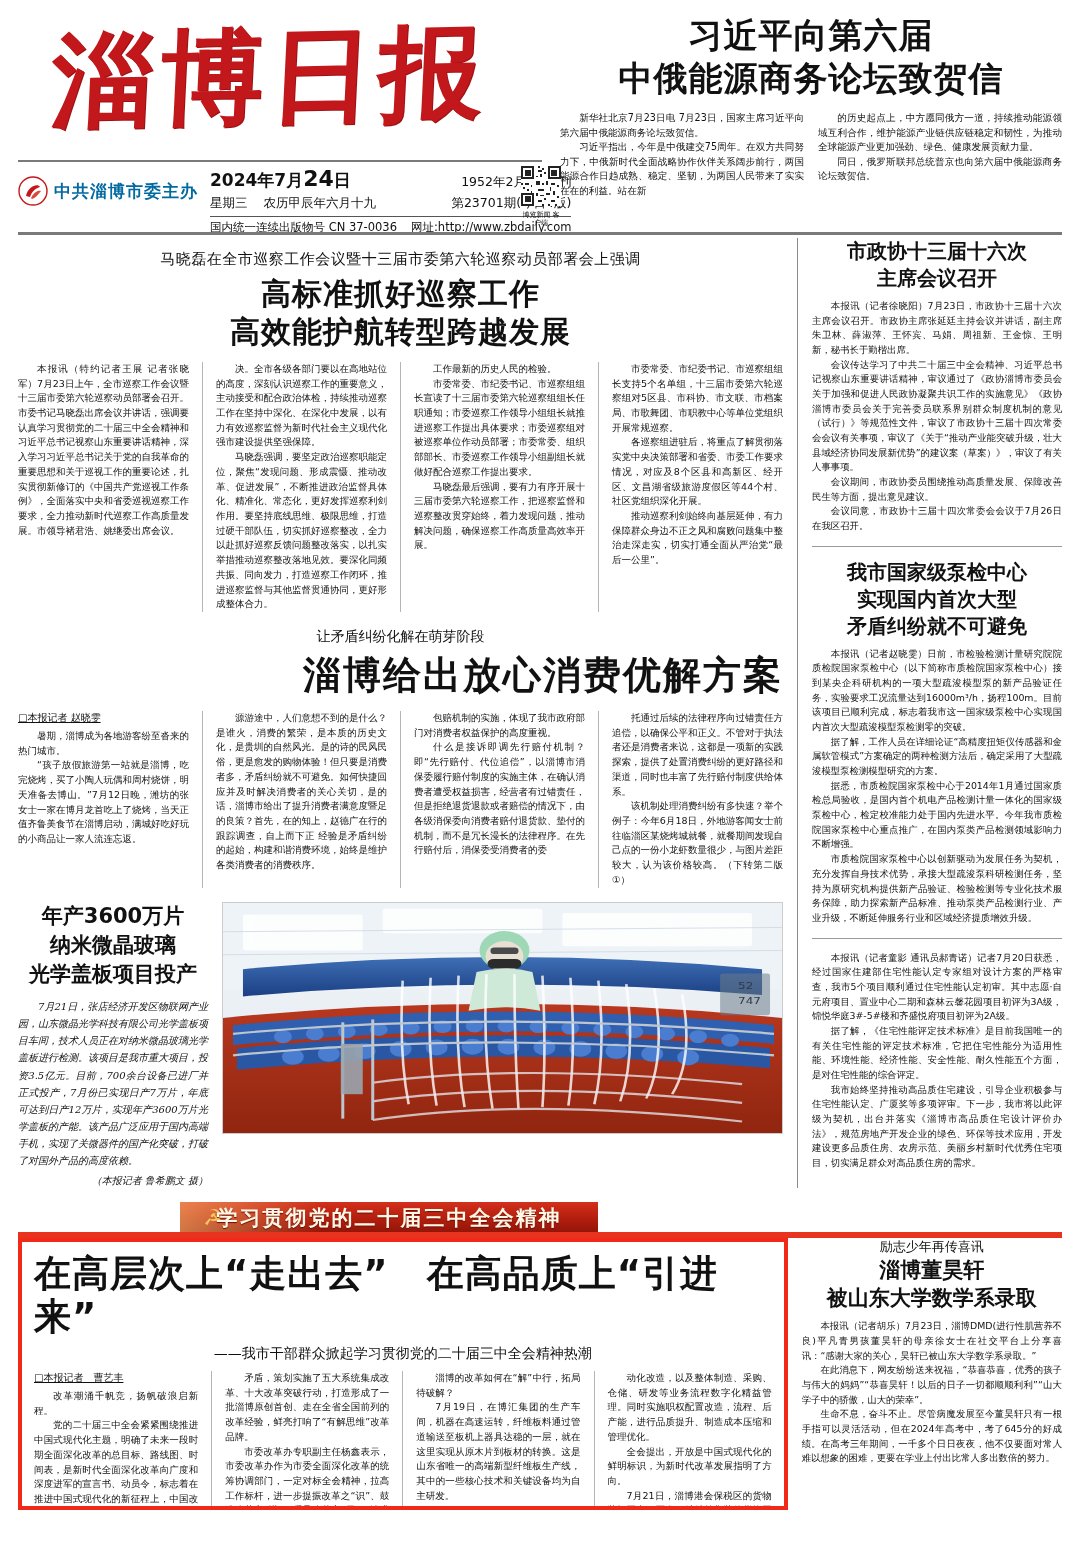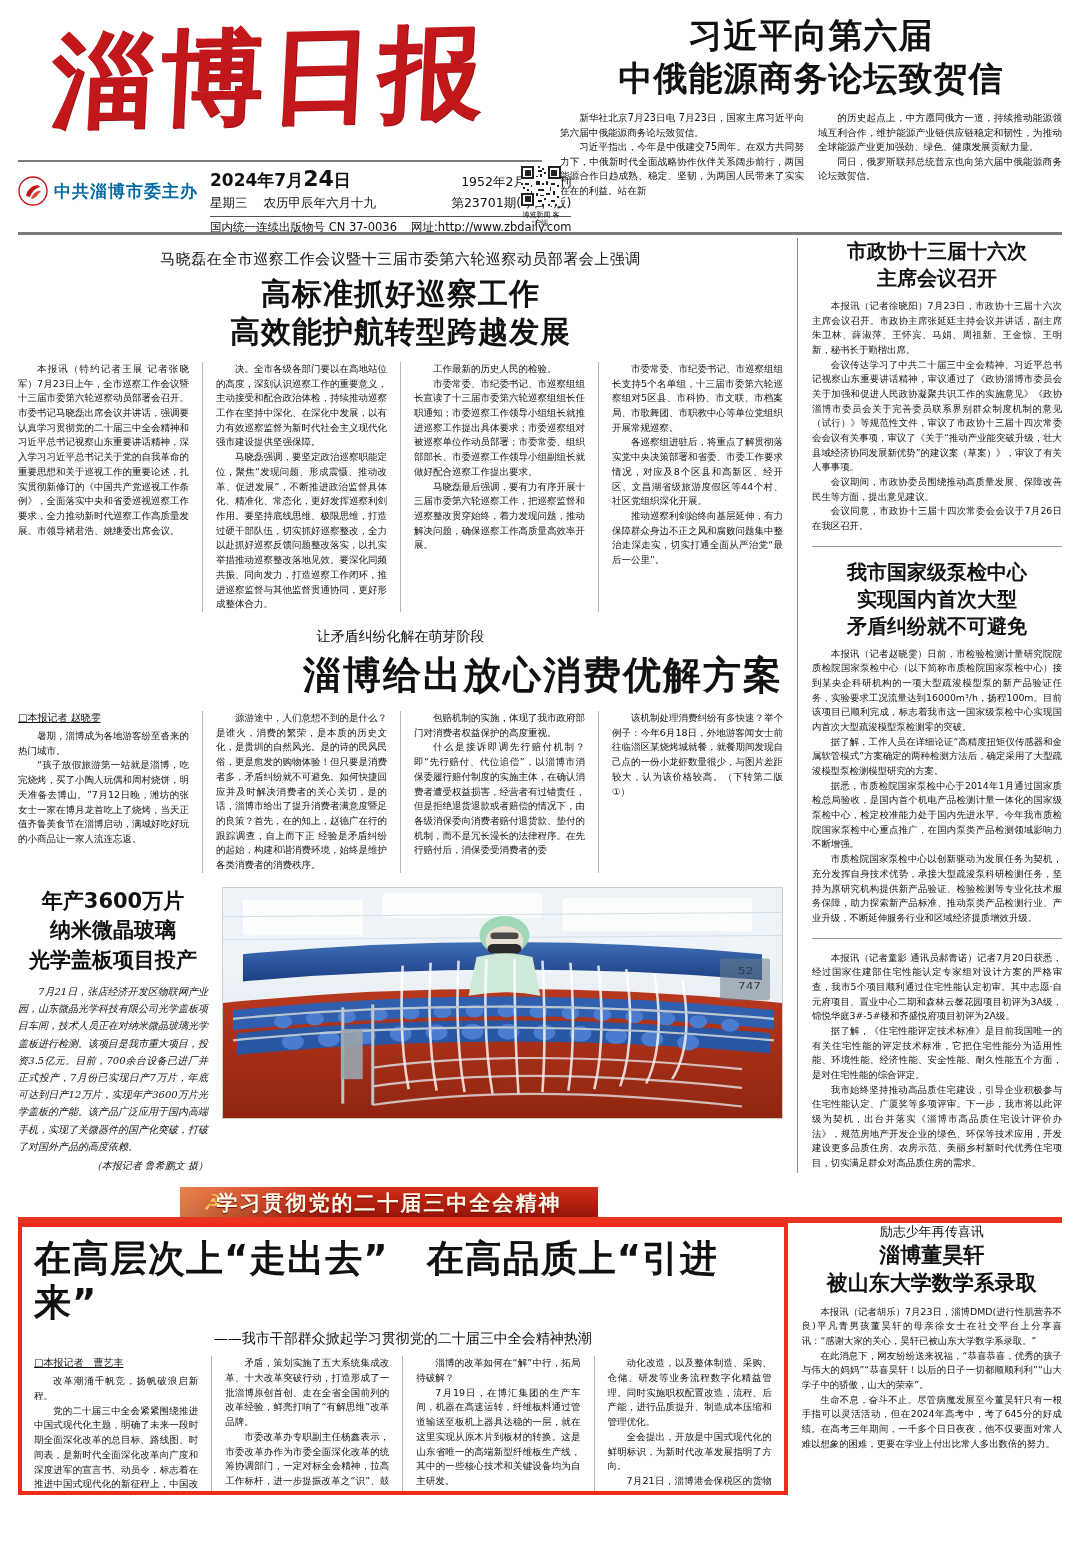--- a/index.html
+++ b/index.html
@@ -322,20 +322,21 @@
       <div class="colsep"></div>
       <div class="col">
           <p class="ptext" style="text-indent: 0px;">
             <span style="display: block; text-indent: 2em;">包赔机制的实施，体现了我市政府部门对消费者权益保护的高度重视。</span>
             <span style="display: block; text-indent: 2em;">什么是接诉即调先行赔付机制？即“先行赔付、代位追偿”，以淄博市消保委履行赔付制度的实施主体，在确认消费者遭受权益损害，经营者有过错责任，但是拒绝退货退款或者赔偿的情况下，由各级消保委向消费者赔付退货款、垫付的机制，而不是冗长漫长的法律程序。在先行赔付后，消保委受消费者的委</span>
           </p>
         </div>
       <div class="colsep"></div>
       <div class="col">
           <p class="ptext" style="text-indent: 0px;">
+            <span style="display: block; text-indent: 2em;">托通过后续的法律程序向过错责任方追偿，以确保公平和正义。不管对于执法者还是消费者来说，这都是一项新的实践探索，提供了处置消费纠纷的更好路径和渠道，同时也丰富了先行赔付制度供给体系。</span>
             <span style="display: block; text-indent: 2em;">该机制处理消费纠纷有多快速？举个例子：今年6月18日，外地游客闻女士前往临淄区某烧烤城就餐，就餐期间发现自己点的一份小龙虾数量很少，与图片差距较大，认为该价格较高。（下转第二版①）</span>
           </p>
         </div>
     </div>
 
     <div class="photo-zone">
       <div class="photo-cap">
         <div class="cap-head">
           <div>年产3600万片</div>
           <div>纳米微晶玻璃</div>

